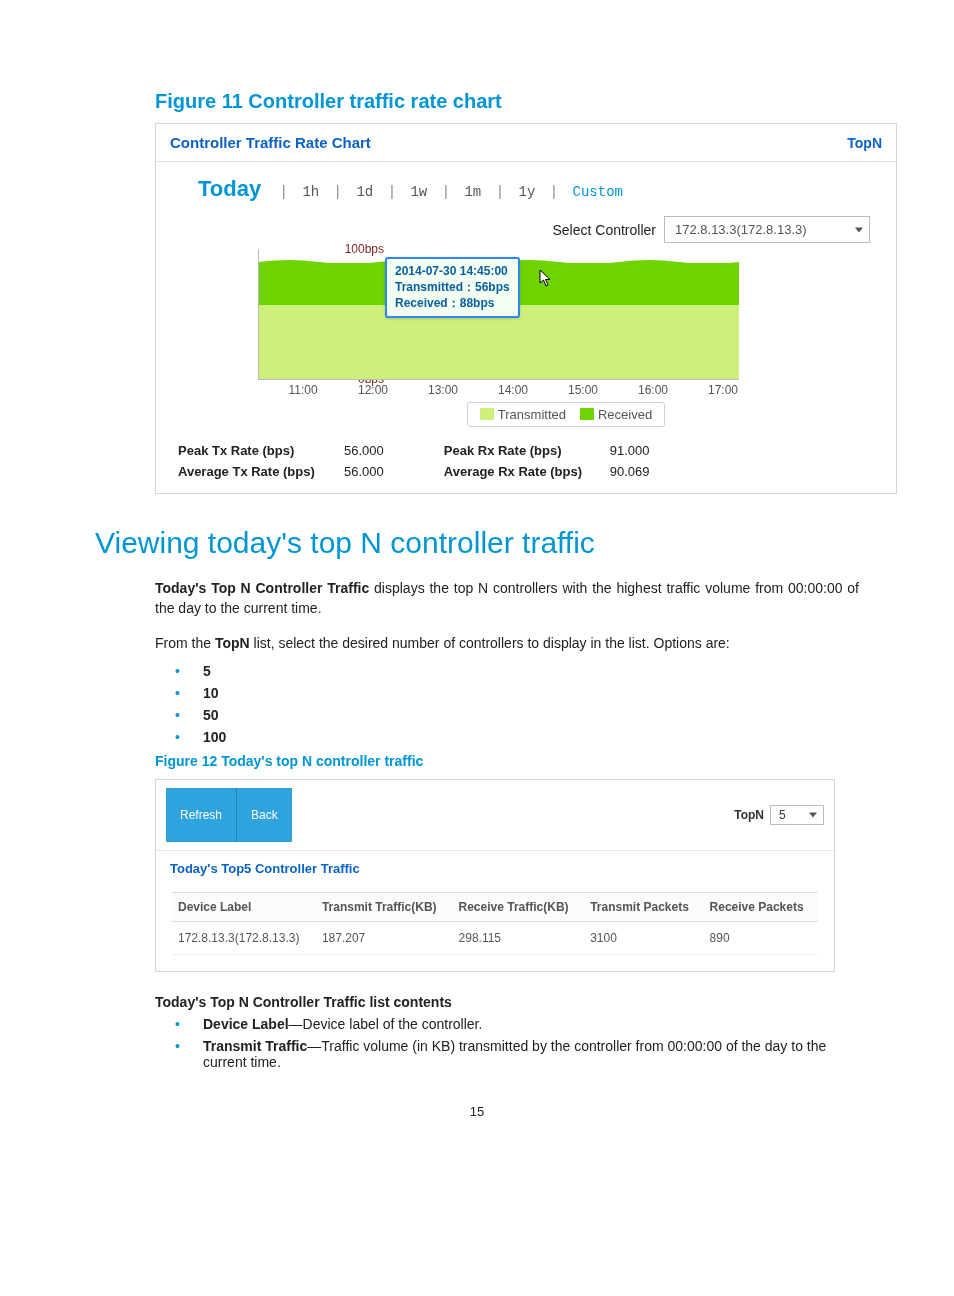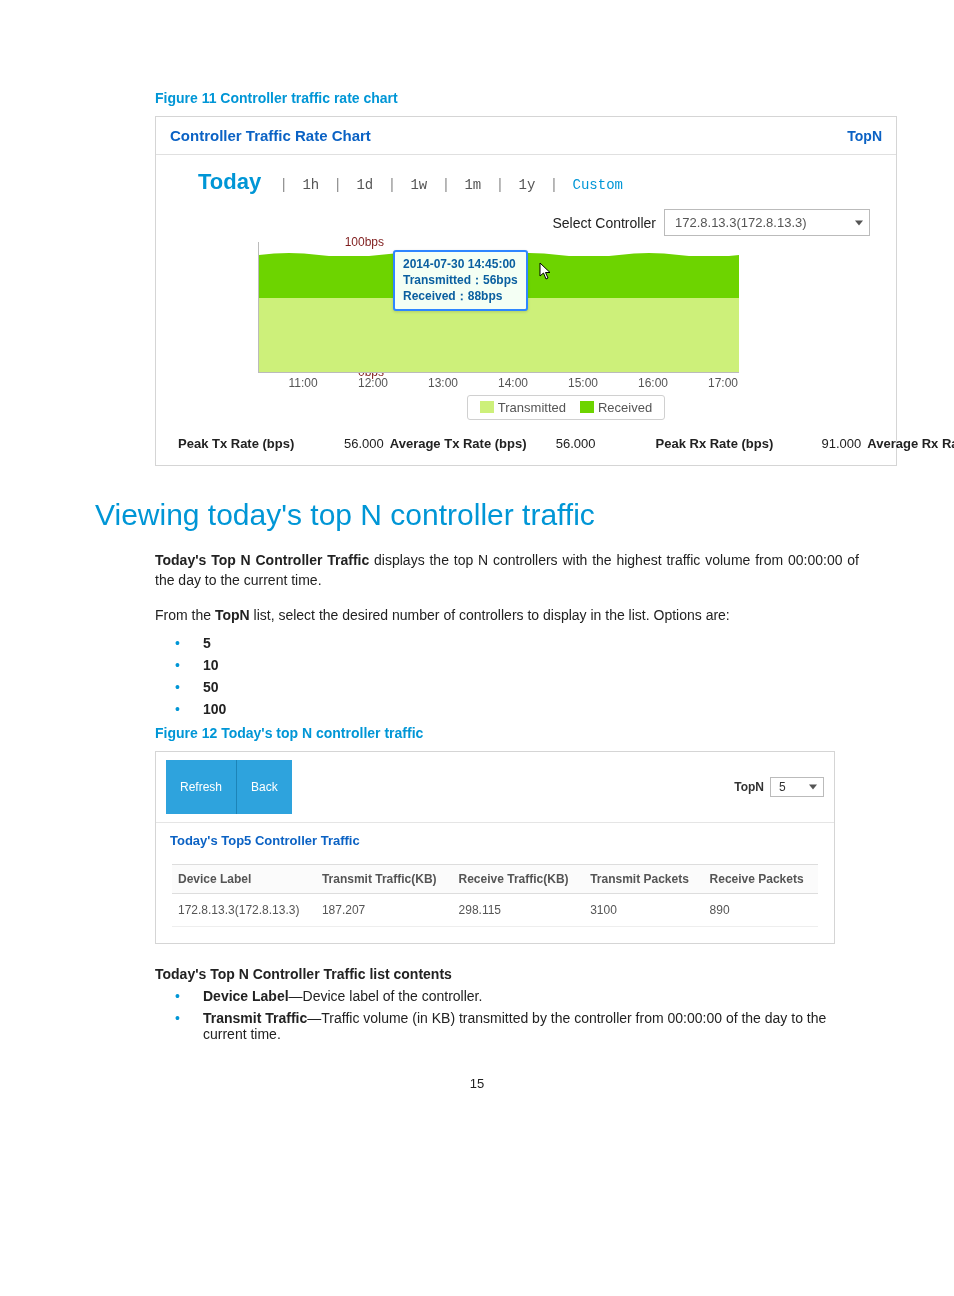--- a/index.html
+++ b/index.html
@@ -11,21 +11,21 @@
   }
   .page {
     width: 954px;
     padding: 90px 95px 40px 95px;
     box-sizing: border-box;
     margin: 0 auto;
   }
   .fig-caption {
     color: #0096d6;
     font-weight: bold;
-    font-size: 14px;
+    font-size: 20px;
     margin-left: 60px;
     margin-bottom: 10px;
   }
   .fig-caption2 {
     color: #0096d6;
     font-weight: bold;
     font-size: 14px;
     margin-left: 60px;
     margin-top: 8px;
     margin-bottom: 10px;
@@ -193,21 +193,20 @@
     top:8px;
     border:2px solid #2e86ff;
     border-radius:3px;
     background:#f4fff4;
     padding:4px 8px;
     font-size:12px;
     color:#0a5fa0;
     line-height:1.35;
     z-index:3;
     box-shadow: 0 1px 3px rgba(0,0,0,0.15);
-    margin-left: 8px;
   }
   .tooltip .ts { color:#0a5fa0; font-weight:bold; }
   .tooltip .row { white-space:nowrap; }
   .tooltip .lbl { color:#0a5fa0; font-weight:bold; }
   .cursor-icon {
     position:absolute;
     left:280px;
     top:20px;
     font-size:17px;
     color:#000;
@@ -237,21 +236,21 @@
 
   .stats-row {
     display:flex;
     gap:60px;
     margin-top:16px;
     font-size:13px;
   }
   .stats-col {
     display:flex;
     gap:6px;
-    flex-direction:row;
+    flex-direction:column;
   }
   .stat-line { display:flex; gap:6px; }
   .stat-line .k { font-weight:bold; min-width:160px; }
 
   
   .panel12 {
     margin-left: 60px;
     width: 680px;
     border:1px solid #d5d5d5;
     background:#fff;

